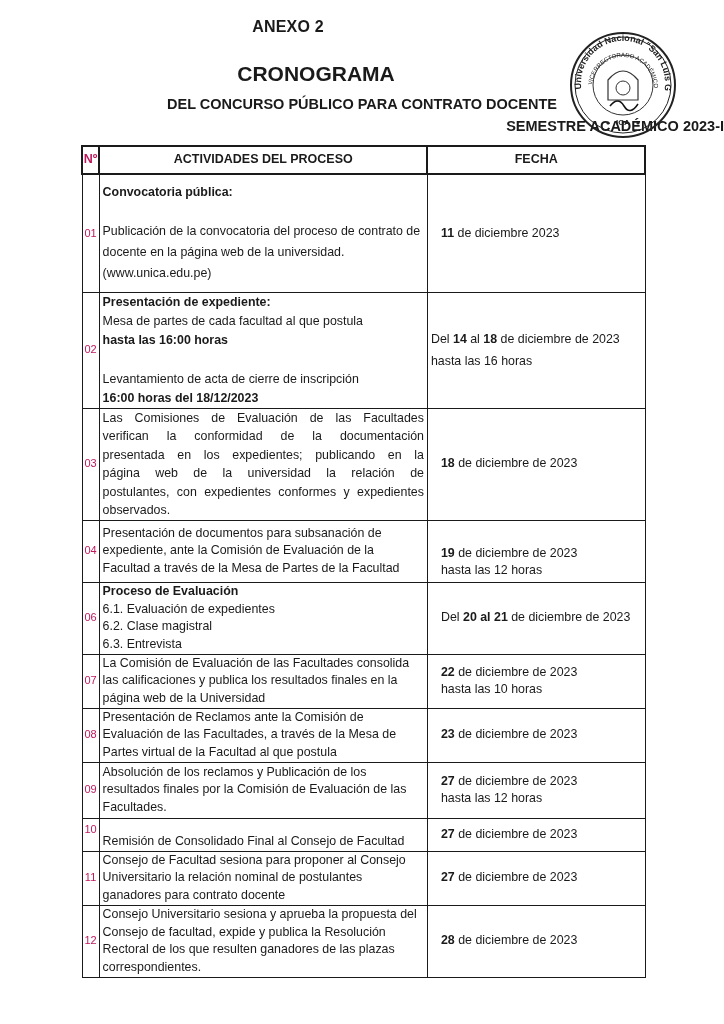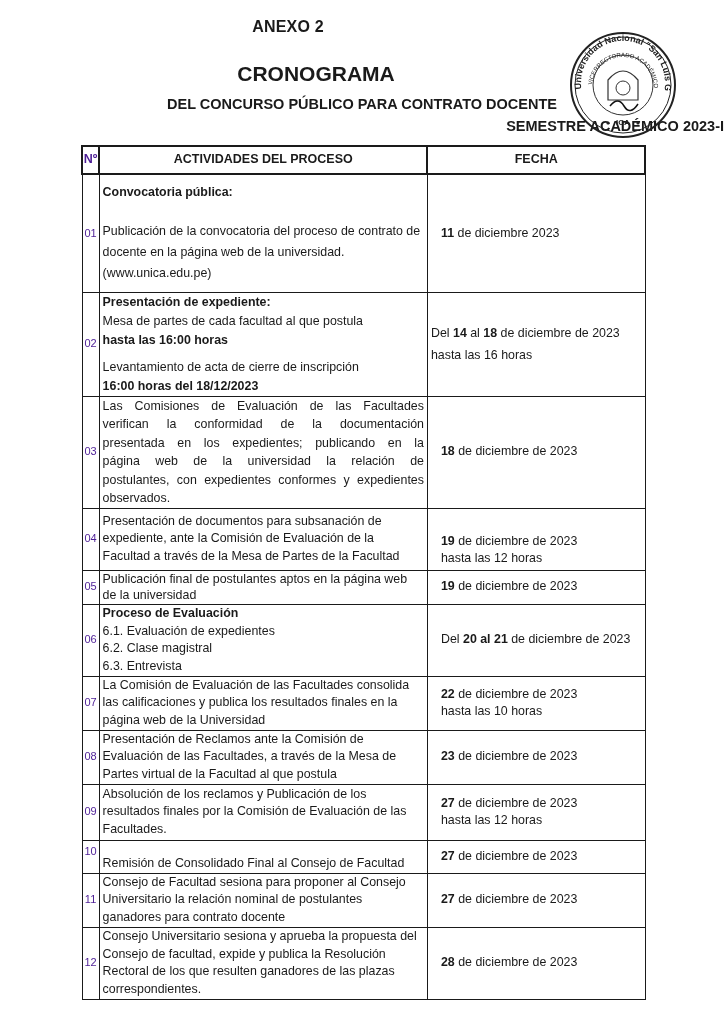--- a/index.html
+++ b/index.html
@@ -30,21 +30,21 @@
   table.schedule {
     position: absolute; left: 81px; top: 145px; width: 565px;
     border-collapse: collapse; font-size: 12.4px; line-height: 17.5px;
   }
   table.schedule td, table.schedule th {
     border: 1.6px solid #1a1a1a; vertical-align: middle; padding: 0 3px;
   }
   table.schedule thead th {
     font-weight: bold; font-size: 12.5px; height: 26px; border-width: 2px;
   }
-  .col-num { width: 15px; text-align: center; font-size: 11px; color: #4c1d95; padding: 0 !important; }
+  .col-num { width: 15px; text-align: center; font-size: 11px; color: #be185d; padding: 0 !important; }
   .col-act { width: 318px; }
   .col-date { width: 208px; }
   .act-title { font-weight: bold; }
   .b { font-weight: bold; }
   .justify-last { text-align: justify; }
   .date-inner { padding-left: 10px; }
   .date-inner.left { padding-left: 0; }
 </style>
 </head>
 <body>
@@ -95,21 +95,21 @@
       <td class="col-date">
         <div class="date-inner"><span class="b">11</span><span> de diciembre 2023</span></div>
       </td>
     </tr>
 
     <tr style="height:102px">
       <td class="col-num">02</td>
       <td class="col-act" style="line-height:19px">
         <div class="act-title">Presentación de expediente:</div>
         <div>Mesa de partes de cada facultad al que postula</div>
-        <div class="b" style="margin-bottom:8px">hasta las 16:00 horas</div>
+        <div class="b" style="margin-bottom:20px">hasta las 16:00 horas</div>
         <div>Levantamiento de acta de cierre de inscripción</div>
         <div class="b">16:00 horas  del 18/12/2023</div>
       </td>
       <td class="col-date" style="line-height:22px">
         <div class="date-inner left"><span>Del </span><span class="b">14</span><span> al </span><span class="b">18</span><span> de diciembre de 2023</span></div>
         <div class="date-inner left">hasta las 16 horas</div>
       </td>
     </tr>
 
     <tr style="height:110px">
@@ -122,27 +122,20 @@
 
     <tr style="height:62px">
       <td class="col-num">04</td>
       <td class="col-act">Presentación de documentos para subsanación de expediente, ante la Comisión de Evaluación de la Facultad a través de la Mesa de Partes de la Facultad</td>
       <td class="col-date" style="vertical-align:bottom; padding-bottom:2px">
         <div class="date-inner"><span class="b">19</span><span> de diciembre de 2023</span></div>
         <div class="date-inner">hasta las 12 horas</div>
       </td>
     </tr>
 
-    <tr style="height:34px">
-      <td class="col-num">05</td>
-      <td class="col-act" style="line-height:16px">Publicación final de postulantes aptos en la página web de la universidad</td>
-      <td class="col-date">
-        <div class="date-inner"><span class="b">19</span><span> de diciembre de 2023</span></div>
-      </td>
-    </tr>
 
     <tr style="height:72px">
       <td class="col-num">06</td>
       <td class="col-act" style="line-height:17.5px">
         <div class="act-title">Proceso de Evaluación</div>
         <div>6.1. Evaluación de expedientes</div>
         <div>6.2. Clase magistral</div>
         <div>6.3. Entrevista</div>
       </td>
       <td class="col-date">

